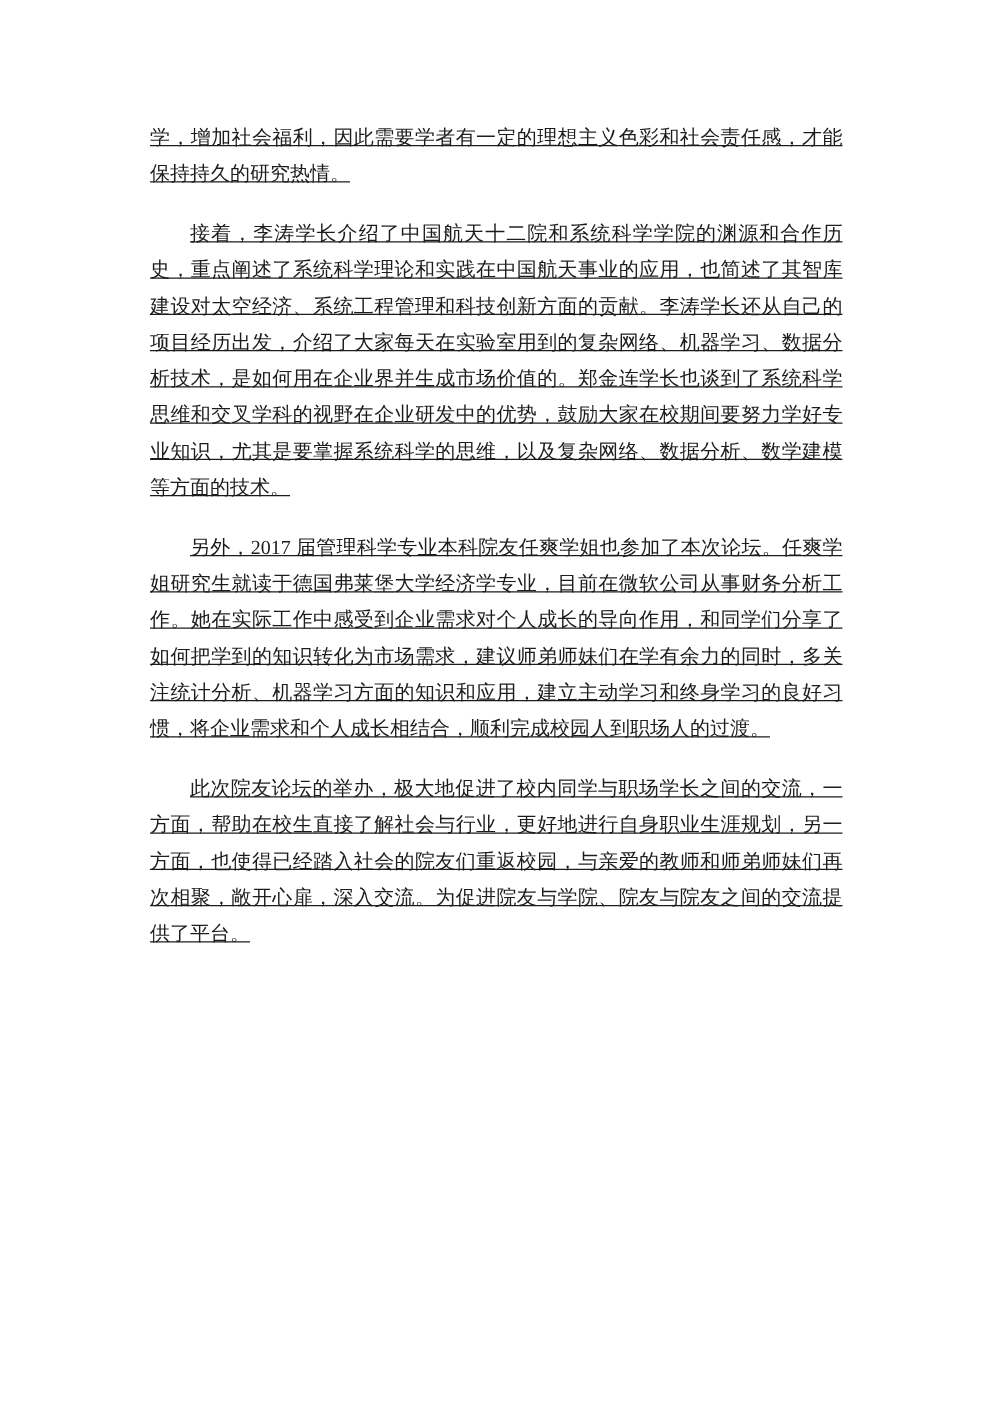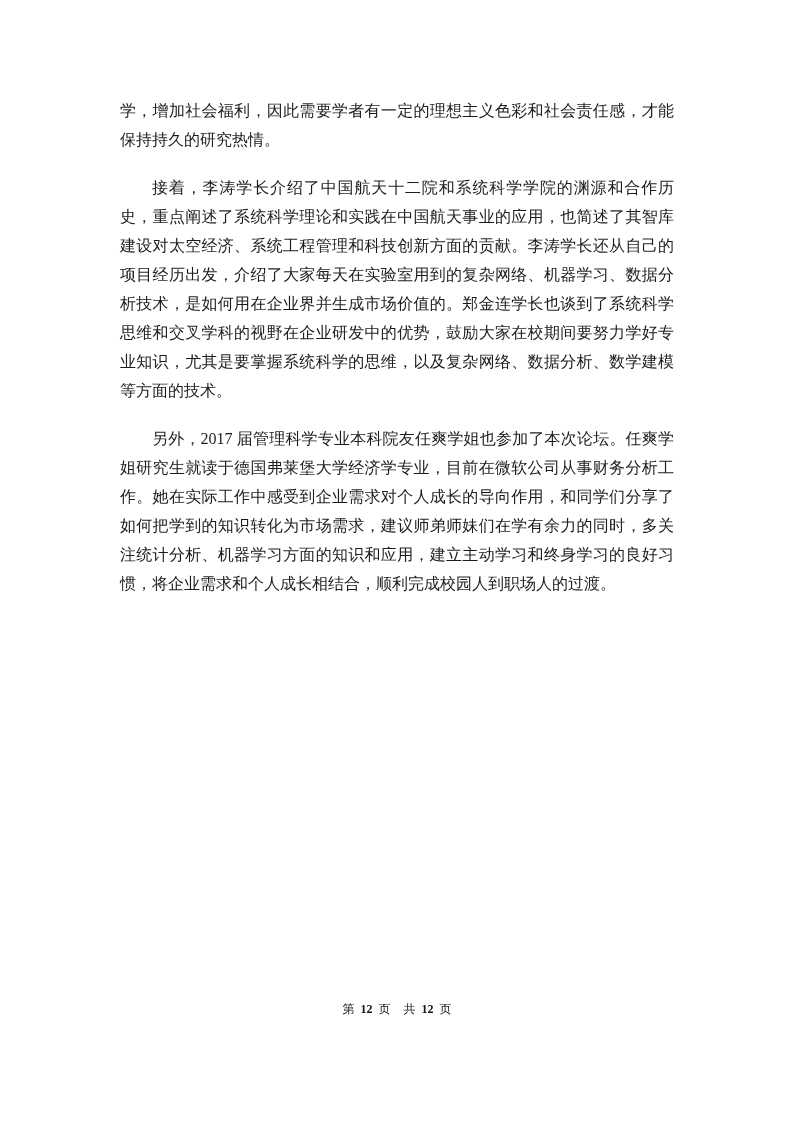--- a/index.html
+++ b/index.html
@@ -26,20 +26,21 @@
     top: 96px;
     width: 554px;
   }
   .para {
     font-size: 16px;
     line-height: 29px;
     margin: 0 0 19px 0;
     text-align: justify;
     text-justify: inter-ideograph;
     word-break: break-all;
+    text-decoration: underline;
   }
   .para.indent {
     text-indent: 2em;
   }
   .doc-footer {
     position: absolute;
     top: 1001px;
     left: 0;
     width: 794px;
     text-align: center;
@@ -61,24 +62,17 @@
 </head>
 <body>
 
 <div class="page">
 
   <div class="doc-body" id="doc-body">
 
   <p class="para">学，增加社会福利，因此需要学者有一定的理想主义色彩和社会责任感，才能保持持久的研究热情。</p>
       <p class="para indent">接着，李涛学长介绍了中国航天十二院和系统科学学院的渊源和合作历史，重点阐述了系统科学理论和实践在中国航天事业的应用，也简述了其智库建设对太空经济、系统工程管理和科技创新方面的贡献。李涛学长还从自己的项目经历出发，介绍了大家每天在实验室用到的复杂网络、机器学习、数据分析技术，是如何用在企业界并生成市场价值的。郑金连学长也谈到了系统科学思维和交叉学科的视野在企业研发中的优势，鼓励大家在校期间要努力学好专业知识，尤其是要掌握系统科学的思维，以及复杂网络、数据分析、数学建模等方面的技术。</p>
       <p class="para indent">另外，2017 届管理科学专业本科院友任爽学姐也参加了本次论坛。任爽学姐研究生就读于德国弗莱堡大学经济学专业，目前在微软公司从事财务分析工作。她在实际工作中感受到企业需求对个人成长的导向作用，和同学们分享了如何把学到的知识转化为市场需求，建议师弟师妹们在学有余力的同时，多关注统计分析、机器学习方面的知识和应用，建立主动学习和终身学习的良好习惯，将企业需求和个人成长相结合，顺利完成校园人到职场人的过渡。</p>
+      <p class="para indent">此次院友论坛的举办，极大地促进了校内同学与职场学长之间的交流，一方面，帮助在校生直接了解社会与行业，更好地进行自身职业生涯规划，另一方面，也使得已经踏入社会的院友们重返校园，与亲爱的教师和师弟师妹们再次相聚，敞开心扉，深入交流。为促进院友与学院、院友与院友之间的交流提供了平台。</p>
     </div>
 
-  <div class="doc-footer">
-    <span>第</span>
-    <span class="num">12</span>
-    <span>页</span>
-    <span class="sep">共</span>
-    <span class="num">12</span>
-    <span>页</span>
-  </div>
 
 </div>
 
 </body></html>

